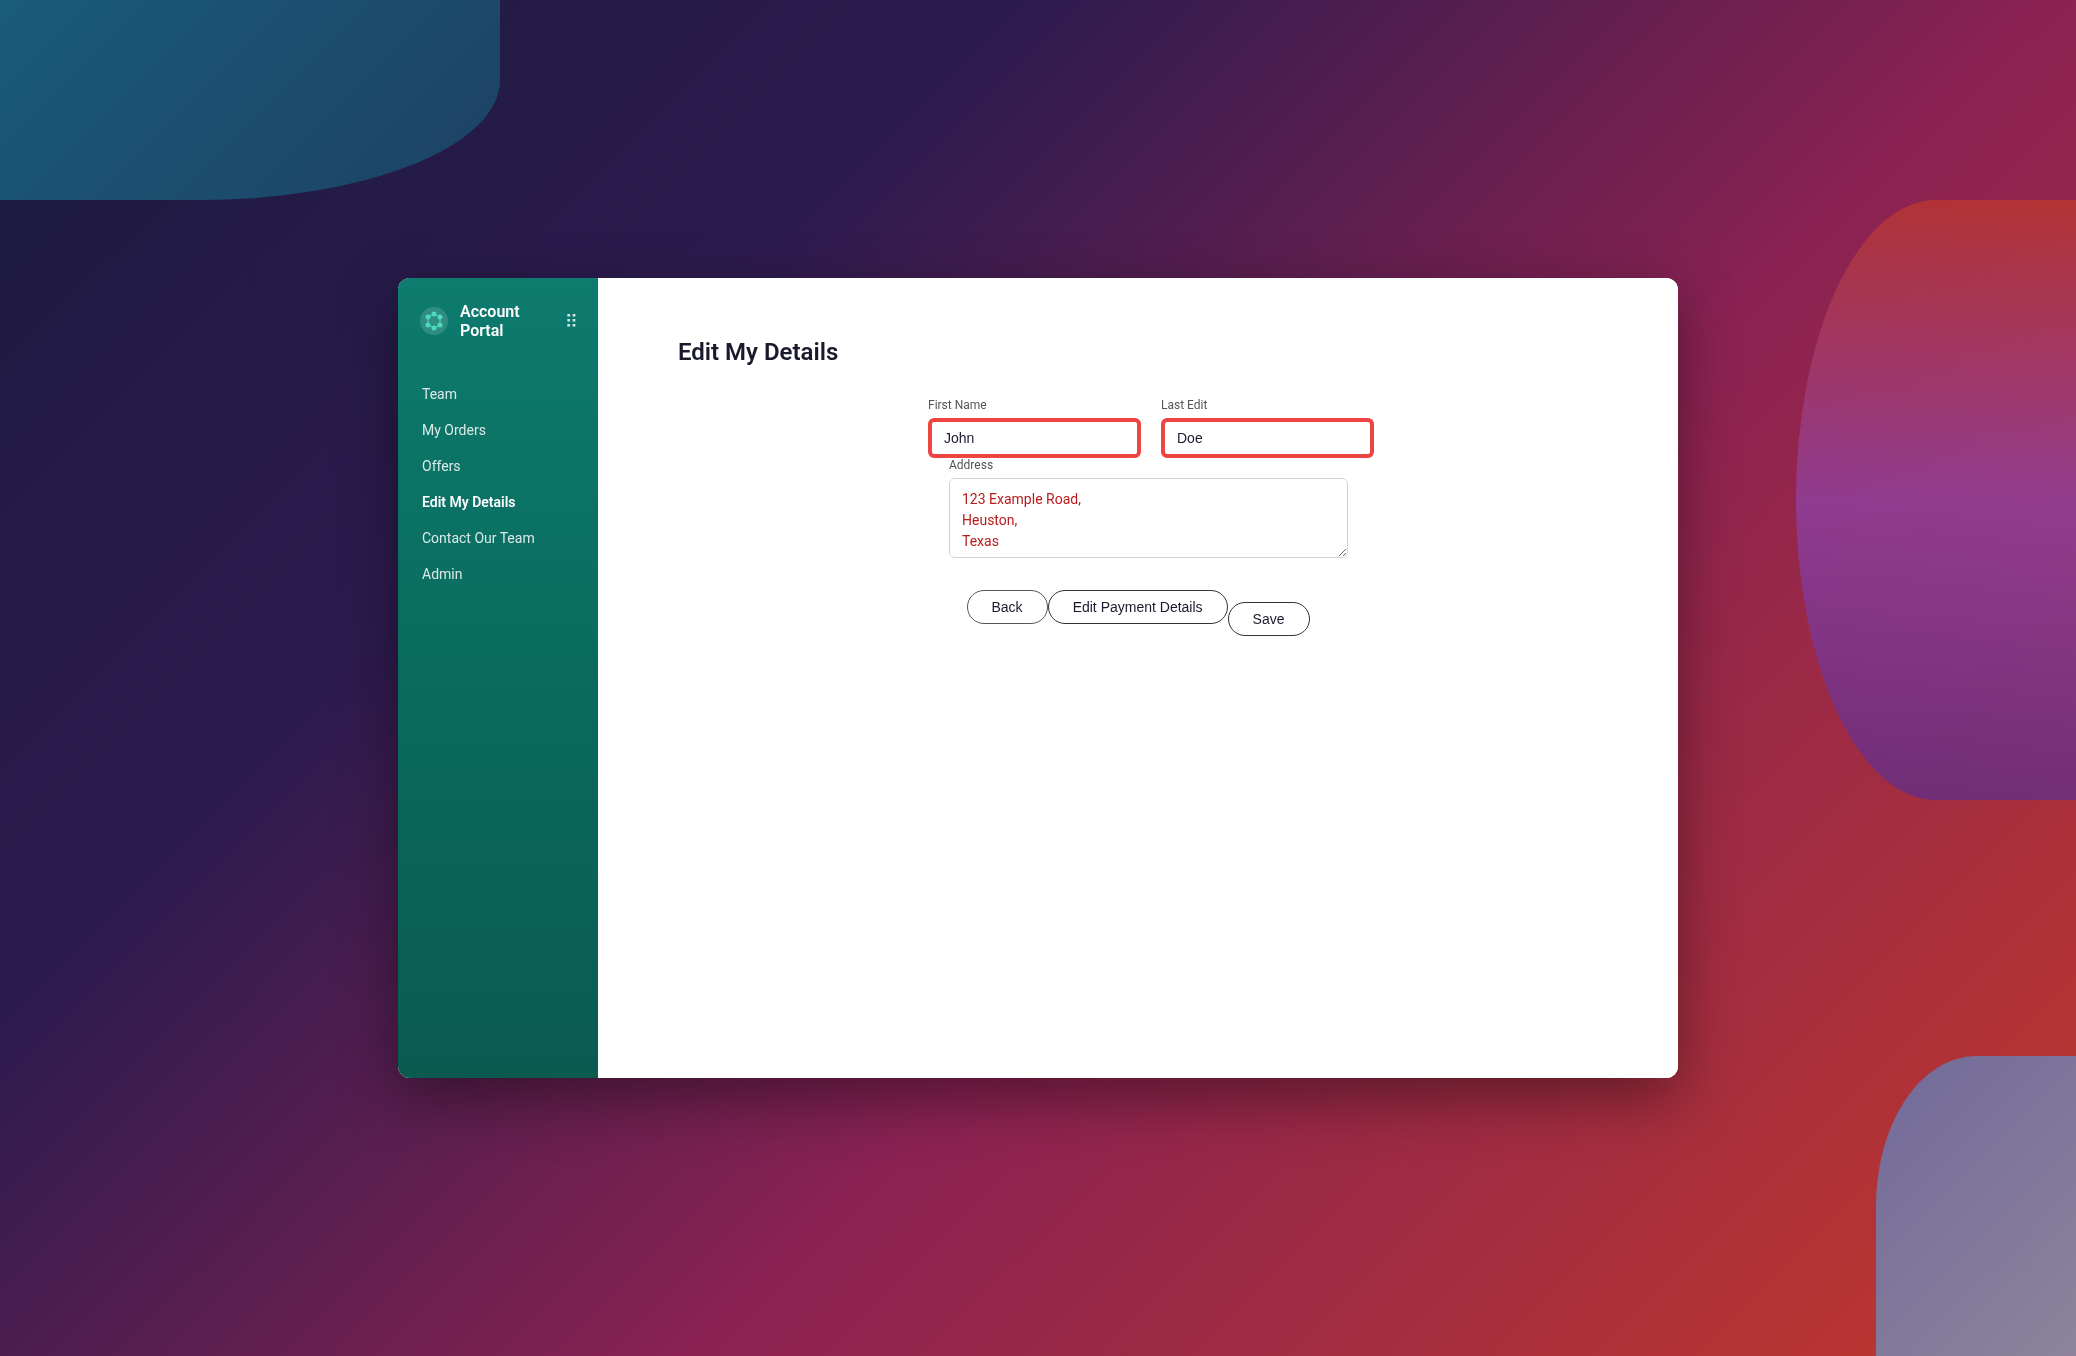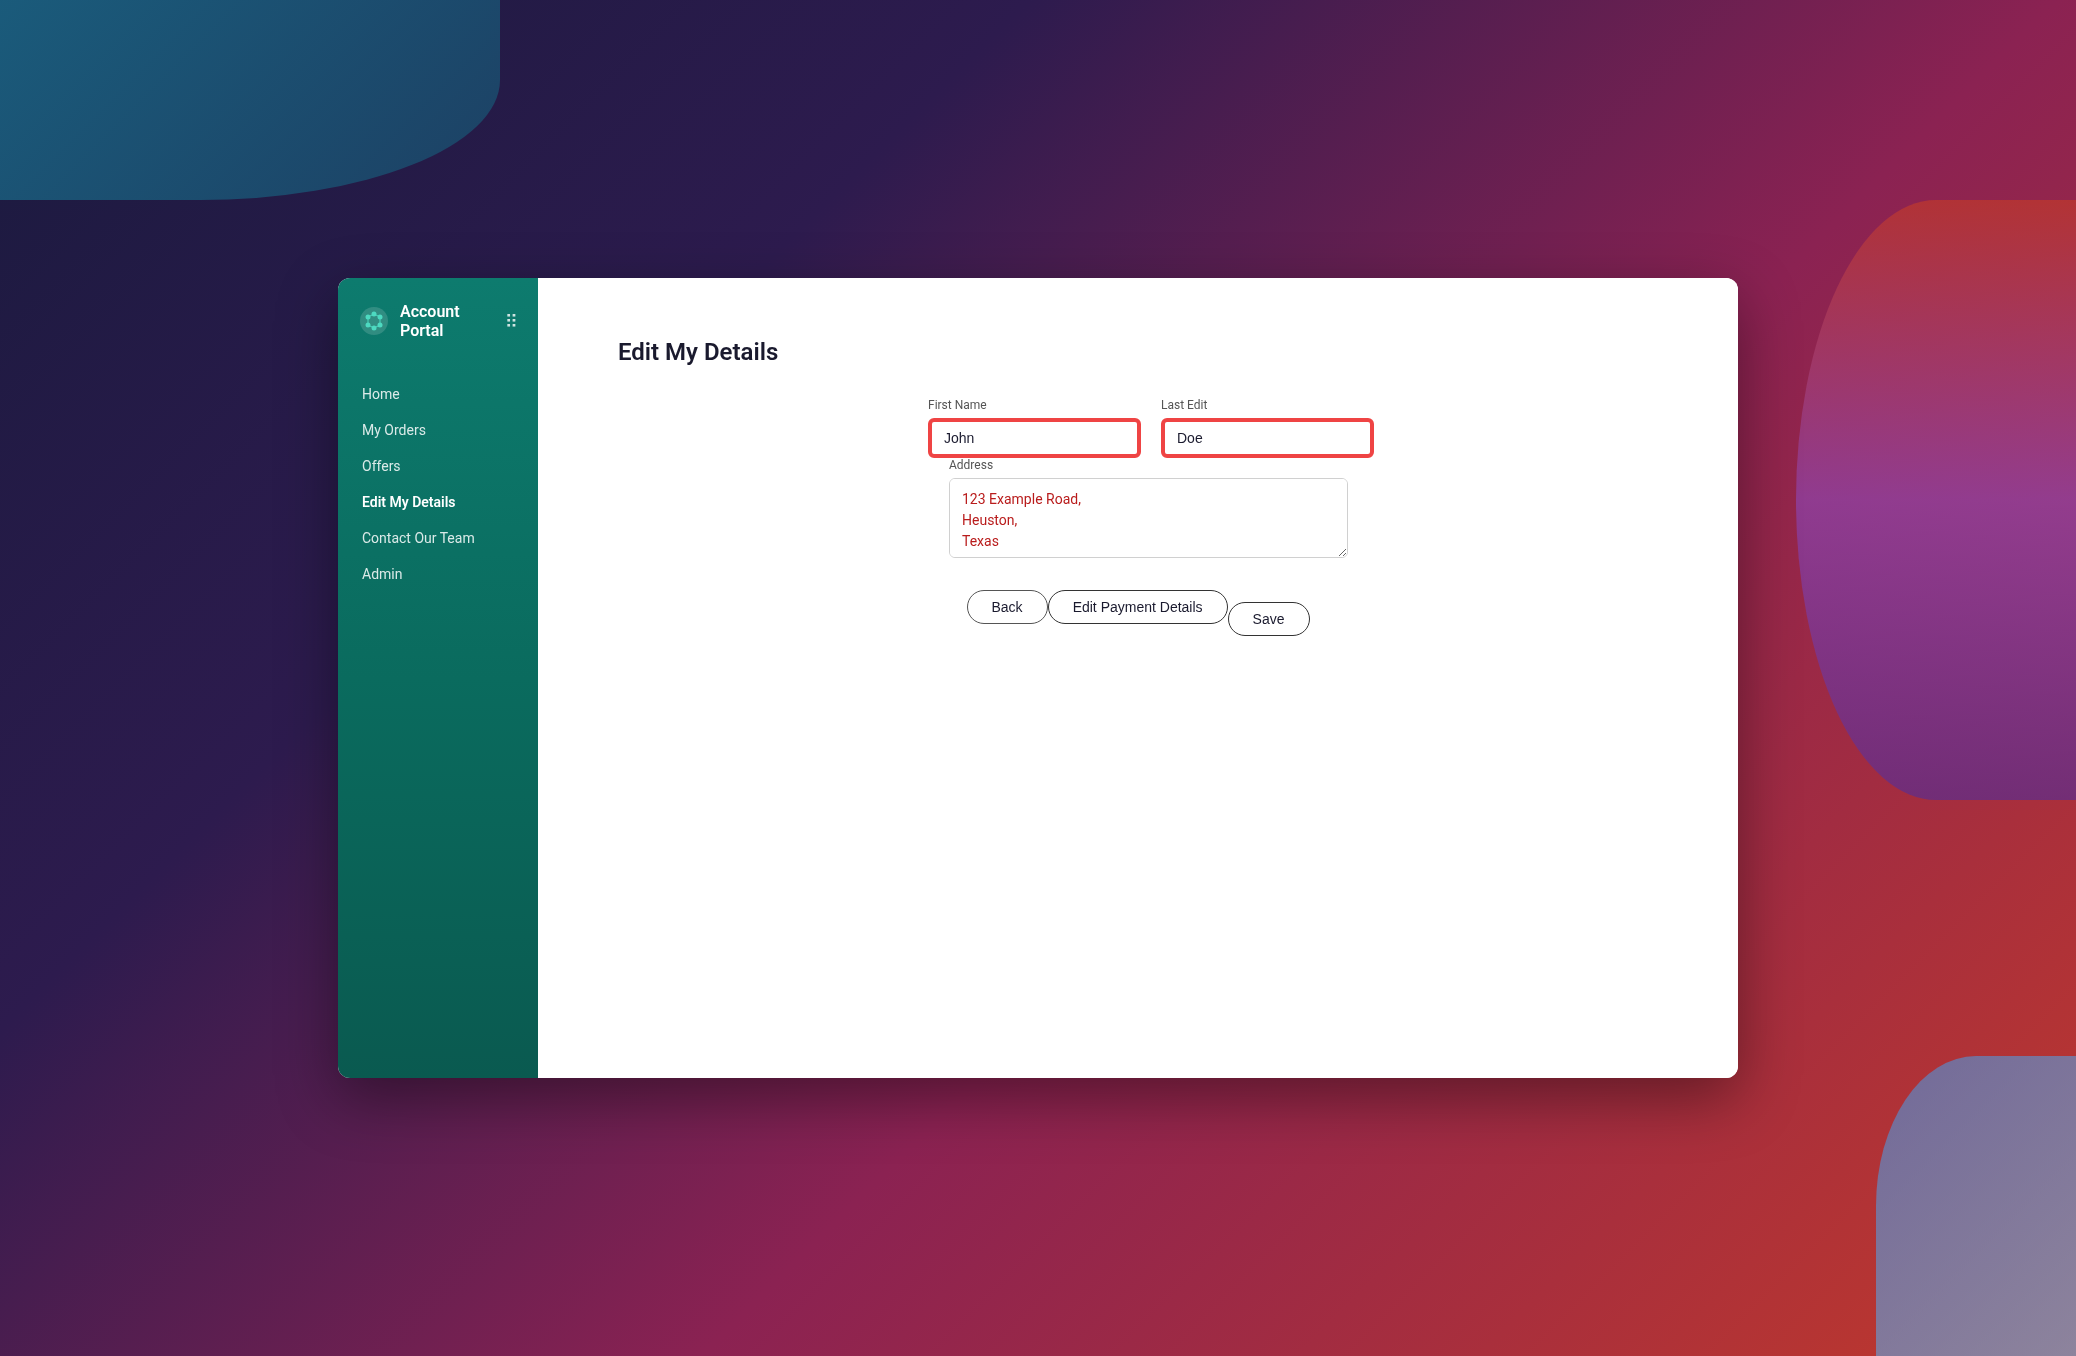--- a/index.html
+++ b/index.html
@@ -44,21 +44,21 @@
       bottom: 0;
       right: 0;
       width: 200px;
       height: 300px;
       background: linear-gradient(135deg, #4a90d9 0%, #6bb5e8 100%);
       border-radius: 50% 0 0 0;
       opacity: 0.6;
     }
 
     .app-window {
-      width: 1400px;
+      width: 1280px;
       height: 800px;
       background: #ffffff;
       border-radius: 12px;
       overflow: hidden;
       display: flex;
       box-shadow: 0 20px 60px rgba(0,0,0,0.4);
       position: relative;
       z-index: 10;
     }
 
@@ -248,21 +248,21 @@
         <line x1="22" y1="12" x2="22" y2="20" stroke="#4dd9c0" stroke-width="1"></line>
         <line x1="10" y1="20" x2="16" y2="23" stroke="#4dd9c0" stroke-width="1"></line>
         <line x1="16" y1="23" x2="22" y2="20" stroke="#4dd9c0" stroke-width="1"></line>
       </svg>
       <span class="sidebar-title">Account Portal</span>
       <span class="grid-icon">⠿</span>
     </div>
 
     <nav class="sidebar-nav">
       <div class="nav-item">
-        <span>Home</span>
+        <span>Team</span>
       </div>
       <div class="nav-item">
         <span>My Orders</span>
       </div>
       <div class="nav-item">
         <span>Offers</span>
       </div>
       <div class="nav-item active">
         <span>Edit My Details</span>
       </div>

